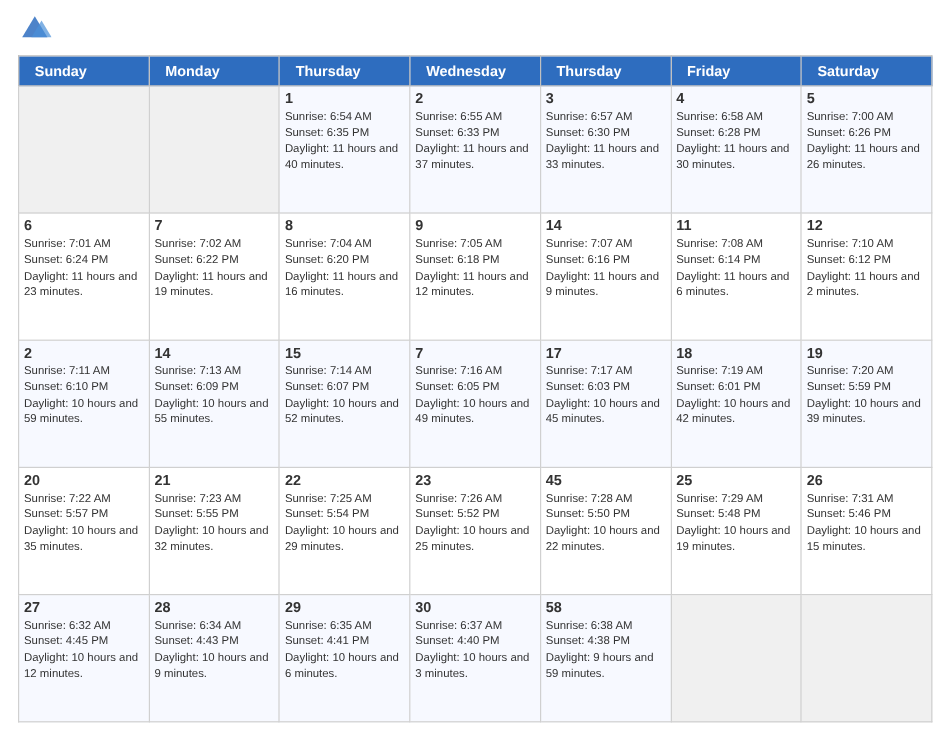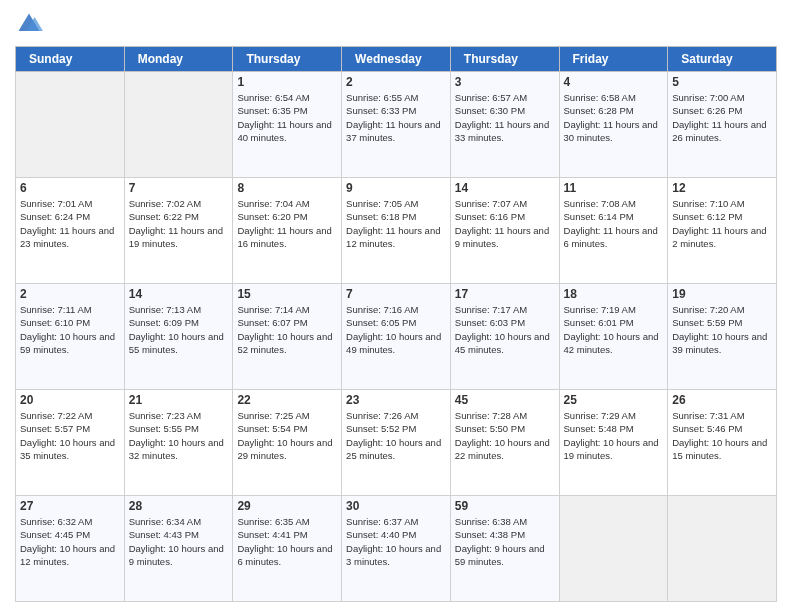--- a/index.html
+++ b/index.html
@@ -377,21 +377,21 @@
           </td>
           <td>
             <span class="day-num">30</span>
         <div class="day-detail">
           Sunrise: 6:37 AM<br>
           Sunset: 4:40 PM<br>
           Daylight: 10 hours and 3 minutes.
         </div>
           </td>
           <td>
-            <span class="day-num">59</span>
+            <span class="day-num">58</span>
         <div class="day-detail">
           Sunrise: 6:38 AM<br>
           Sunset: 4:38 PM<br>
           Daylight: 9 hours and 59 minutes.
         </div>
           </td>
           <td class="empty"></td>
           <td class="empty"></td>
         </tr>
       </tbody>

